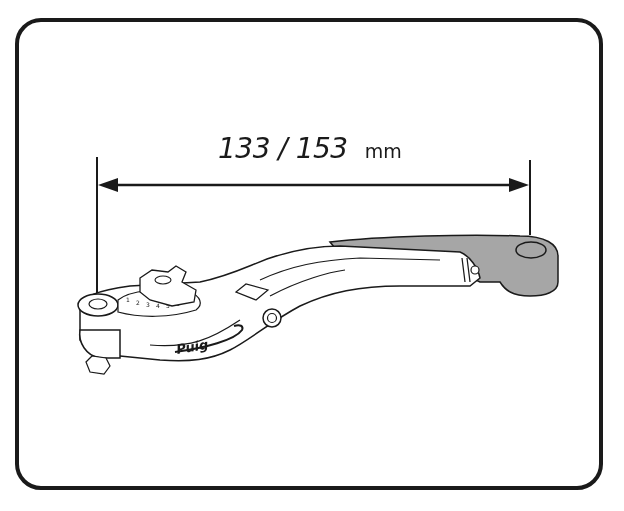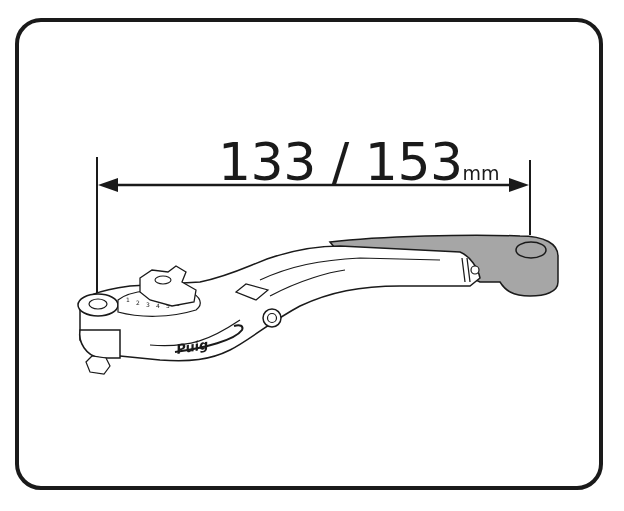--- a/index.html
+++ b/index.html
@@ -6,22 +6,22 @@
     body { width: 624px; height: 511px; position: relative; overflow: hidden; }
     .frame {
       position: absolute; left: 15px; top: 18px; width: 588px; height: 472px;
       border: 4px solid #1a1a1a; border-radius: 26px; box-sizing: border-box; background: #fff;
     }
     .dim-label {
       position: absolute; left: 218px; top: 132px; height: 50px;
       font-family: "DejaVu Sans", sans-serif; color: #1a1a1a; white-space: nowrap;
       display: flex; align-items: baseline;
     }
-    .dim-value { font-size: 52px; letter-spacing: -0.5px; }
-    .dim-unit { font-size: 19px; margin-left: 0; }
+    .dim-value { font-size: 28px; letter-spacing: -0.5px; font-style: italic; }
+    .dim-unit { font-size: 19px; margin-left: 17px; }
     svg.drawing { position: absolute; left: 0; top: 0; }
   </style>
 </head>
 <body>
 
 <div class="frame"></div>
 
 <svg class="drawing" width="624" height="511" viewBox="0 0 624 511">
 
   <line x1="97" y1="157" x2="97" y2="305" stroke="#1a1a1a" stroke-width="2"></line>

